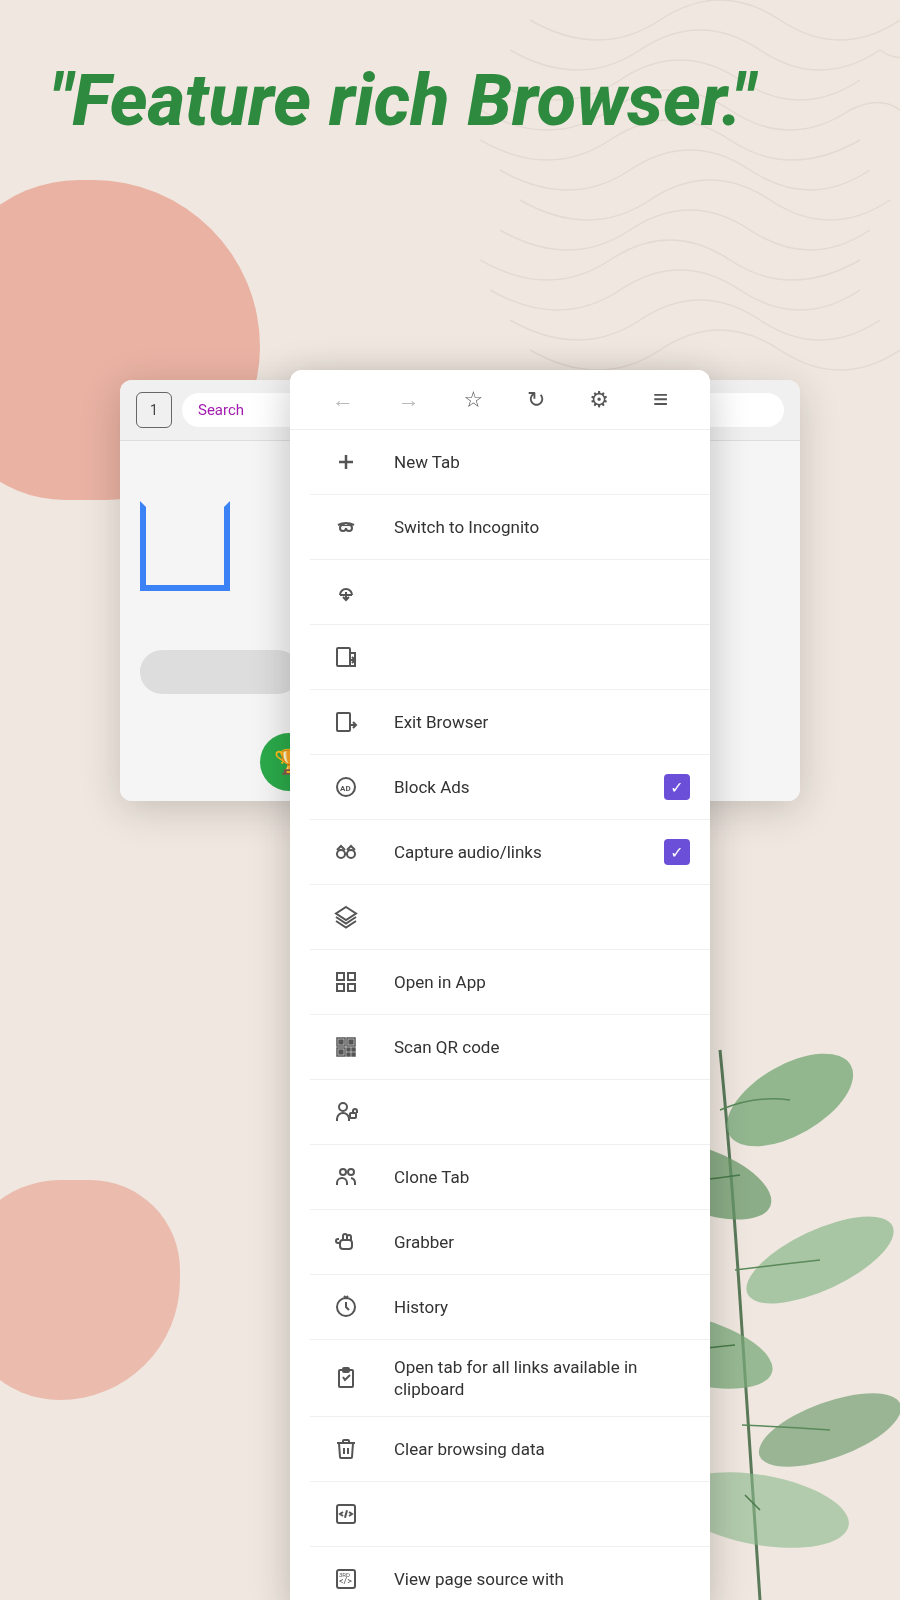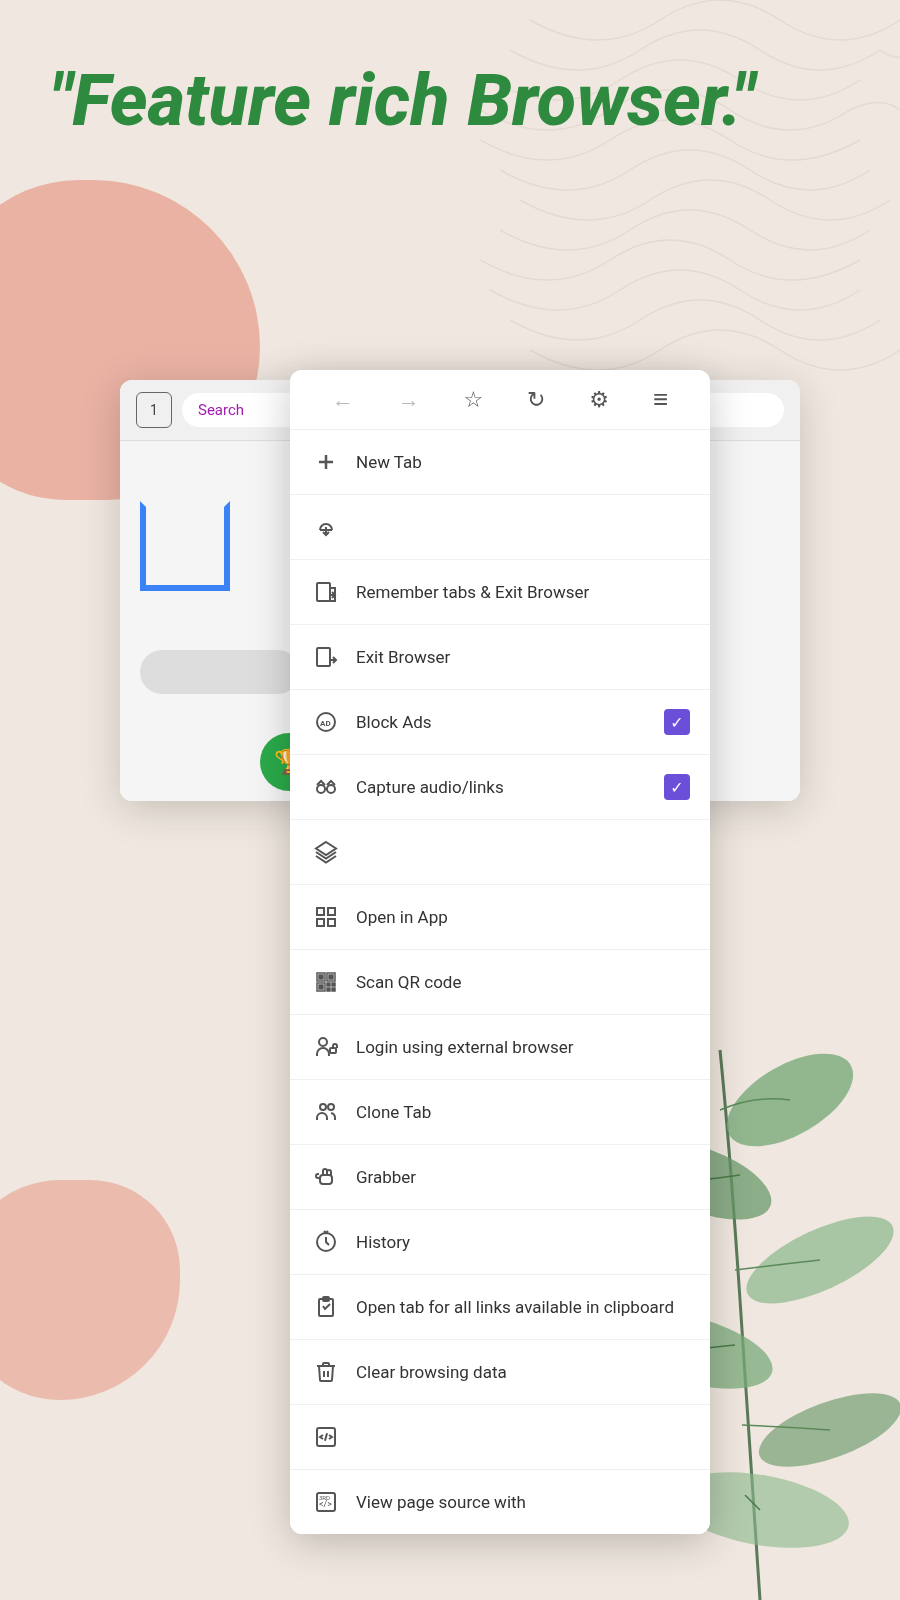--- a/index.html
+++ b/index.html
@@ -147,25 +147,26 @@
 
     .nav-icon.disabled {
       color: #bbb;
     }
 
     
     .menu-item {
       display: flex;
       align-items: center;
       padding: 16px 20px;
-      gap: 14px;
+      gap: 32px;
       border-bottom: 1px solid #f0f0f0;
       cursor: pointer;
       background: #fff;
       transition: background 0.1s;
+      margin-left: 20px;
     }
 
     .menu-item:last-child {
       border-bottom: none;
     }
 
     .menu-icon {
       width: 32px;
       height: 32px;
       flex-shrink: 0;
@@ -300,38 +301,48 @@
         <div class="menu-icon">
           <svg width="24" height="24" viewBox="0 0 24 24" fill="none" stroke="#555" stroke-width="2.5">
             <line x1="12" y1="5" x2="12" y2="19"></line>
             <line x1="5" y1="12" x2="19" y2="12"></line>
           </svg>
         </div>
         <span class="menu-label">New Tab</span>
       </div>
       <div class="menu-item">
         <div class="menu-icon">
+          <svg width="24" height="24" viewBox="0 0 24 24" fill="#555">
+            <circle cx="9" cy="13" r="3" fill="none" stroke="#555" stroke-width="2"></circle>
+            <circle cx="15" cy="13" r="3" fill="none" stroke="#555" stroke-width="2"></circle>
+            <path d="M4,10 Q12,6 20,10" stroke="#555" stroke-width="2" fill="none"></path>
+            <rect x="8" y="11" width="8" height="2" fill="#f0f0f0"></rect>
+          </svg>
+        </div>
+        <span class="menu-label">Switch to Incognito</span>
+      </div>
+      <div class="menu-item">
+        <div class="menu-icon">
           <svg width="24" height="24" viewBox="0 0 24 24" fill="none" stroke="#555" stroke-width="2">
             <path d="M18,15 A6,6 0 1 0 6,15"></path>
             <path d="M6,15 h12"></path>
             <line x1="12" y1="12" x2="12" y2="20"></line>
             <polyline points="9,17 12,20 15,17"></polyline>
           </svg>
         </div>
       </div>
       <div class="menu-item">
         <div class="menu-icon">
           <svg width="24" height="24" viewBox="0 0 24 24" fill="none" stroke="#555" stroke-width="2">
             <rect x="3" y="3" width="13" height="18" rx="1"></rect>
             <path d="M16,8 L21,8 L21,21 L16,21"></path>
             <line x1="16" y1="15" x2="21" y2="15"></line>
             <polyline points="18,12 21,15 18,18"></polyline>
           </svg>
         </div>
-        <span class="menu-label">Remember tabs &amp; Exit Browser</span>
       </div>
       <div class="menu-item">
         <div class="menu-icon">
           <svg width="24" height="24" viewBox="0 0 24 24" fill="none" stroke="#555" stroke-width="2">
             <rect x="3" y="3" width="13" height="18" rx="1"></rect>
             <line x1="16" y1="15" x2="22" y2="15"></line>
             <polyline points="19,12 22,15 19,18"></polyline>
           </svg>
         </div>
         <span class="menu-label">Exit Browser</span>
@@ -402,21 +413,20 @@
       </div>
       <div class="menu-item">
         <div class="menu-icon">
           <svg width="24" height="24" viewBox="0 0 24 24" fill="none" stroke="#555" stroke-width="2">
             <circle cx="9" cy="7" r="4"></circle>
             <path d="M3,21 v-2 a6,6 0 0 1 12,0 v2"></path>
             <rect x="16" y="13" width="6" height="5" rx="1"></rect>
             <path d="M19,13 v-2 a2,2 0 0 1 4,0 v2" stroke="#555"></path>
           </svg>
         </div>
-        <span class="menu-label">Login using external browser</span>
       </div>
       <div class="menu-item">
         <div class="menu-icon">
           <svg width="24" height="24" viewBox="0 0 24 24" fill="none" stroke="#555" stroke-width="2">
             <circle cx="9" cy="7" r="3"></circle>
             <path d="M3,20 v-2 a5,5 0 0 1 10,0 v2"></path>
             <circle cx="17" cy="7" r="3"></circle>
             <path d="M21,20 v-2 a5,5 0 0 0 -4,-4.9"></path>
           </svg>
         </div>

